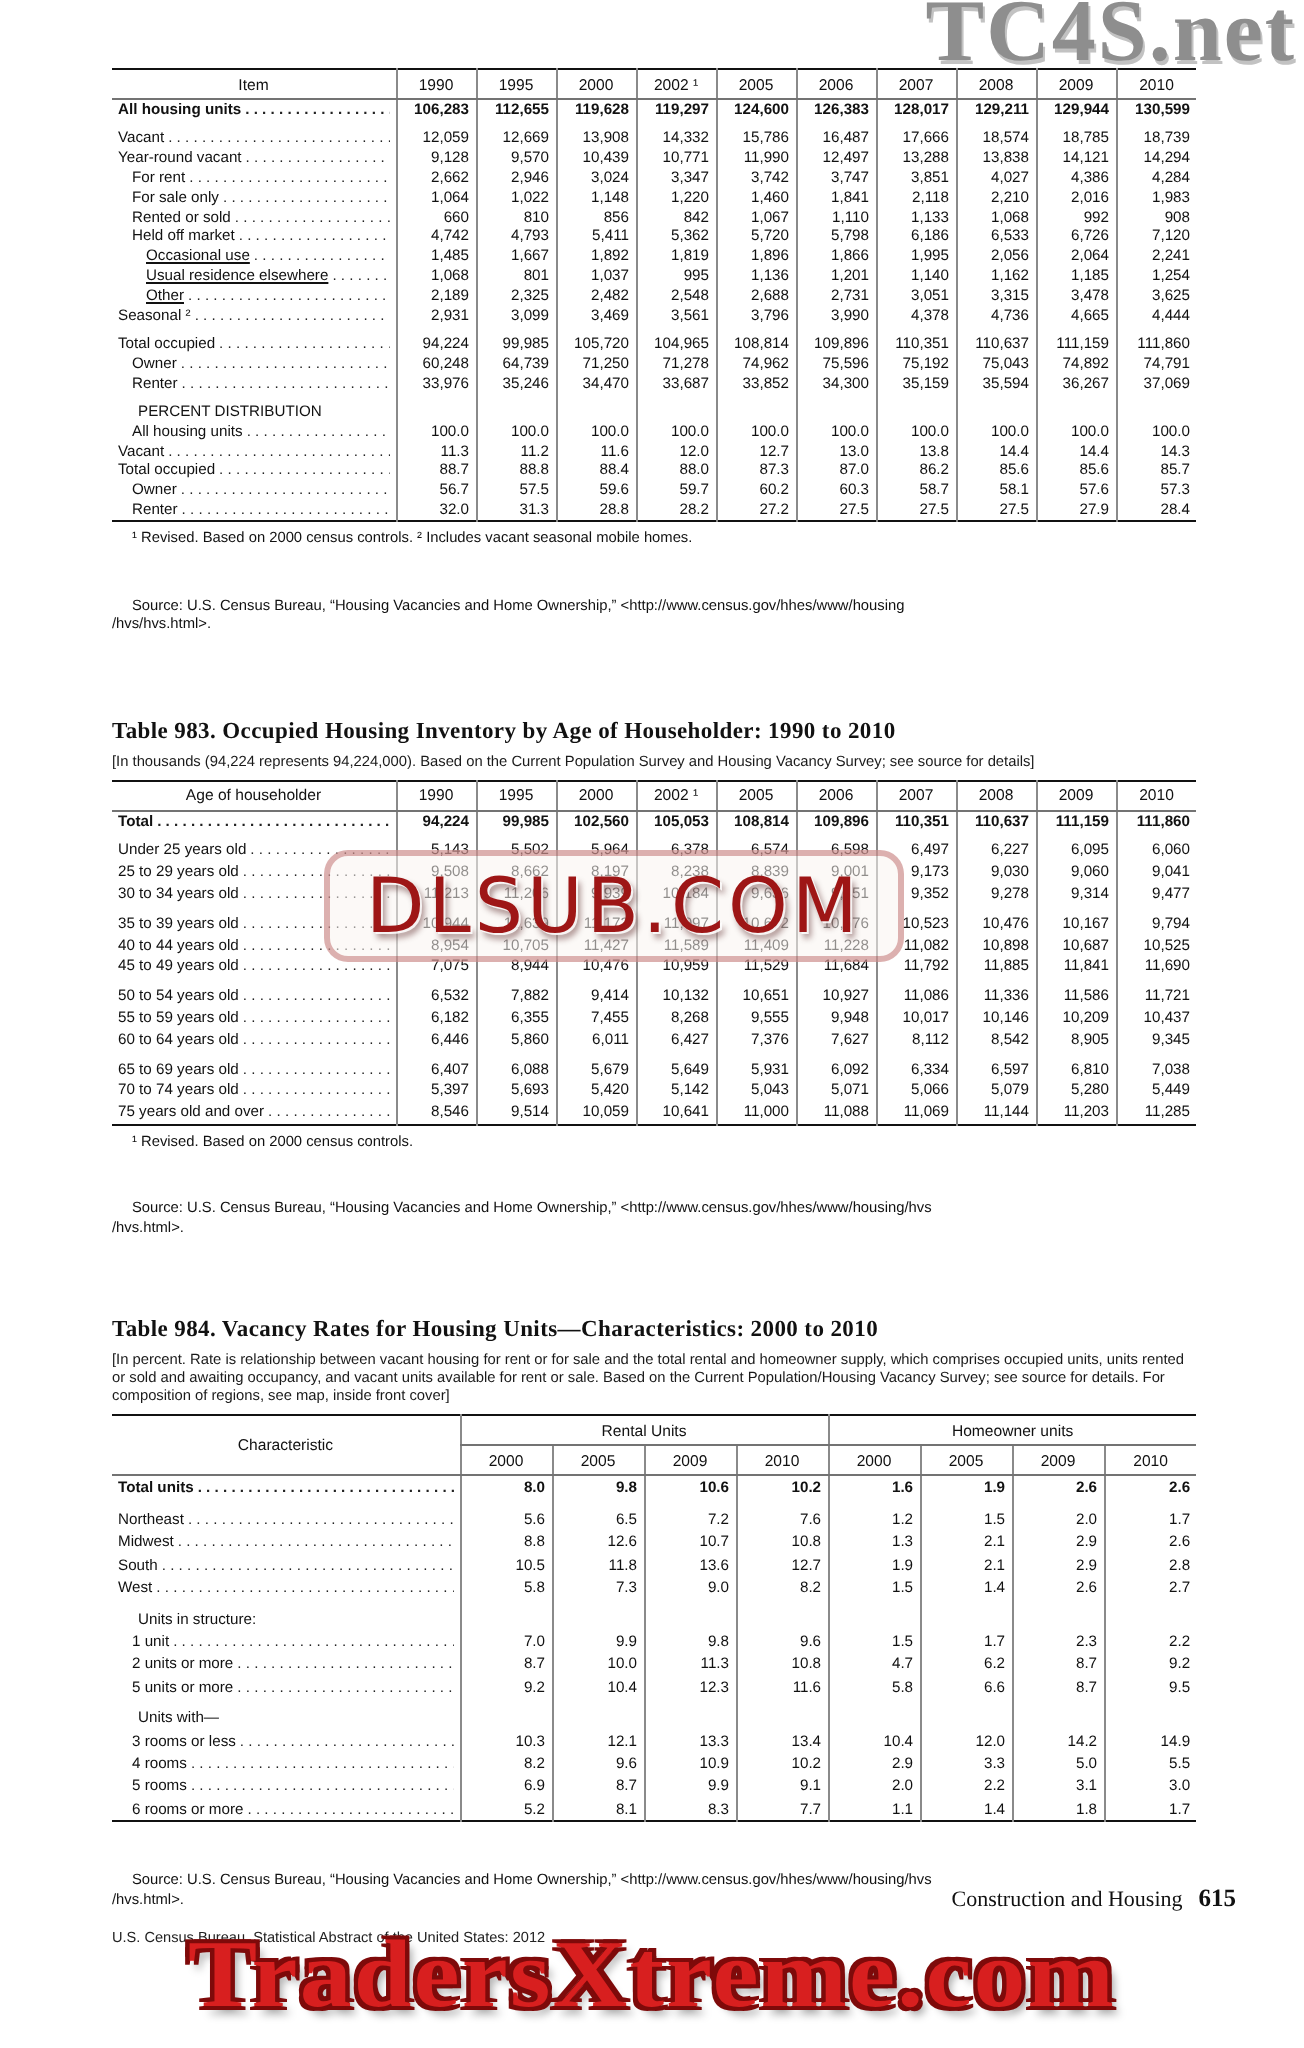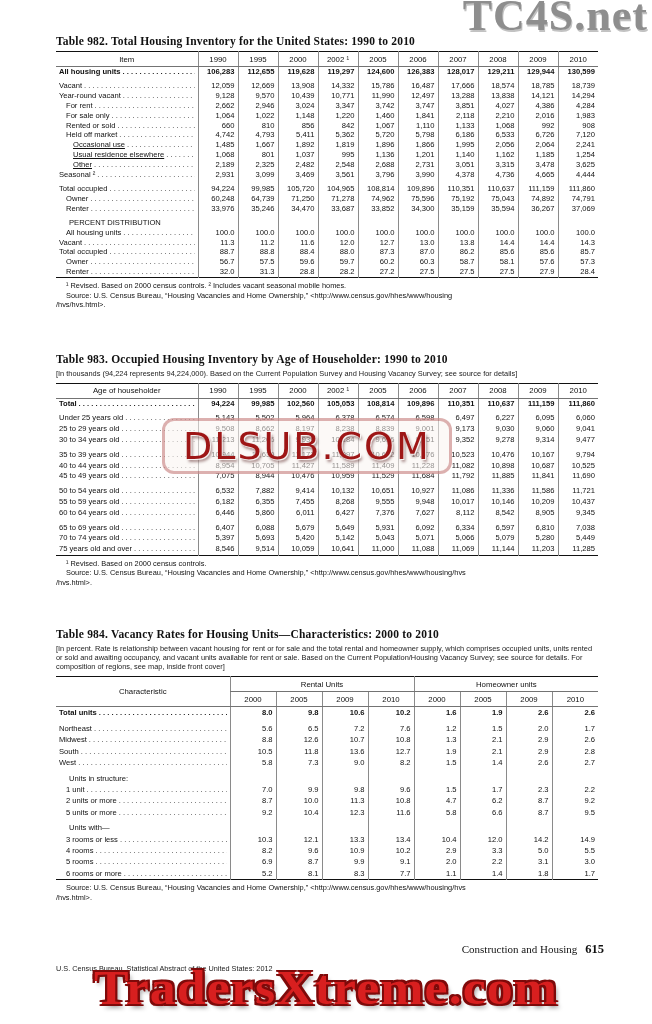--- a/index.html
+++ b/index.html
@@ -31,21 +31,21 @@
   .lab { display:flex; white-space:nowrap; overflow:hidden; align-items:baseline;text-align:right; }
   .txt { flex:0 0 auto; }
   .ind1 { padding-left:7px; } .ind2 { padding-left:14px;text-decoration:underline; }
   .dotfill { flex:1 1 0; overflow:hidden; margin-left:2px; color:#222; }
   .dotfill::before { content:". . . . . . . . . . . . . . . . . . . . . . . . . . . . . . . . . . . . . . . . . . . ."; }
   tr.bold { font-weight:bold; }
   tr.gap td { padding-top:4px; }
   .section-row .txt { padding-left:10px; }
 
   .footnote { font-size:7.4px; line-height:9.5px; padding-left:10px; margin-top:1px; width:540px; }
-  .source { font-size:7.4px; line-height:9.5px; width:540px; }
+  .source { font-size:7.4px; line-height:9.5px; width:540px;margin-top:24px; }
   .source .indent { padding-left:10px; }
 
   .block983 { margin-top:42px; position:relative; }
   .block984 { margin-top:40px; }
 
   
   .wm-top { position:absolute; top:-6px; right:4px; z-index:5;
             font-family:"Liberation Serif",serif; font-weight:bold; font-size:44px; line-height:1;
             color:#8e8e8e; letter-spacing:1px; text-shadow:1px 2px 0 #c2c2c2; }
   .wm-mid { position:absolute; top:66px; left:106px; z-index:6;
@@ -53,35 +53,34 @@
             color:#9e1616; letter-spacing:2px; padding:6px 18px;
             border:3px solid rgba(160,40,40,.35); border-radius:12px;
             background:rgba(250,244,240,.55);
             text-shadow:1px 1px 0 rgba(255,255,255,.85), 2px 3px 3px rgba(60,0,0,.45); }
   .wm-bottom { position:absolute; top:964px; left:0; width:652px; text-align:center; z-index:7;
                font-family:"Liberation Serif",serif; font-weight:bold; font-size:48px; line-height:1;
                color:#d81f1f; letter-spacing:1px; transform:scaleX(1.08);
                text-shadow:-2px -2px 0 #7e0a0a, 2px -2px 0 #7e0a0a, -2px 2px 0 #7e0a0a, 2px 2px 0 #7e0a0a, 3px 4px 4px rgba(0,0,0,.35); }
 
   
-  .footer-line { position:absolute; top:942px; right:48px; font-family:"Liberation Serif",serif; font-size:11px; color:#111; }
+  .footer-line { position:absolute; top:942px; right:34px; font-family:"Liberation Serif",serif; font-size:11px; color:#111; }
   .footer-line .pageno { font-weight:bold; font-size:12.5px; margin-left:8px; }
   .credit { position:absolute; top:964px; left:56px; font-size:7.3px; color:#222; }
 </style>
 </head>
 <body>
 
 <div class="page">
 
   <div class="wm-top">TC4S.net</div>
 
   <div class="content">
 
     <section>
-      <h2 class="tbl-title">Table 982. Total Housing Inventory for the United States: 1990 to 2010</h2>
       <table class="census t982">
         <colgroup>
             <col class="c-label982">
             <col span="10" class="c-year982">
           </colgroup>
         <thead>
           <tr>
             <th class="item-h">Item</th>
           <th class="yr">1990</th>
               <th class="yr">1995</th>

